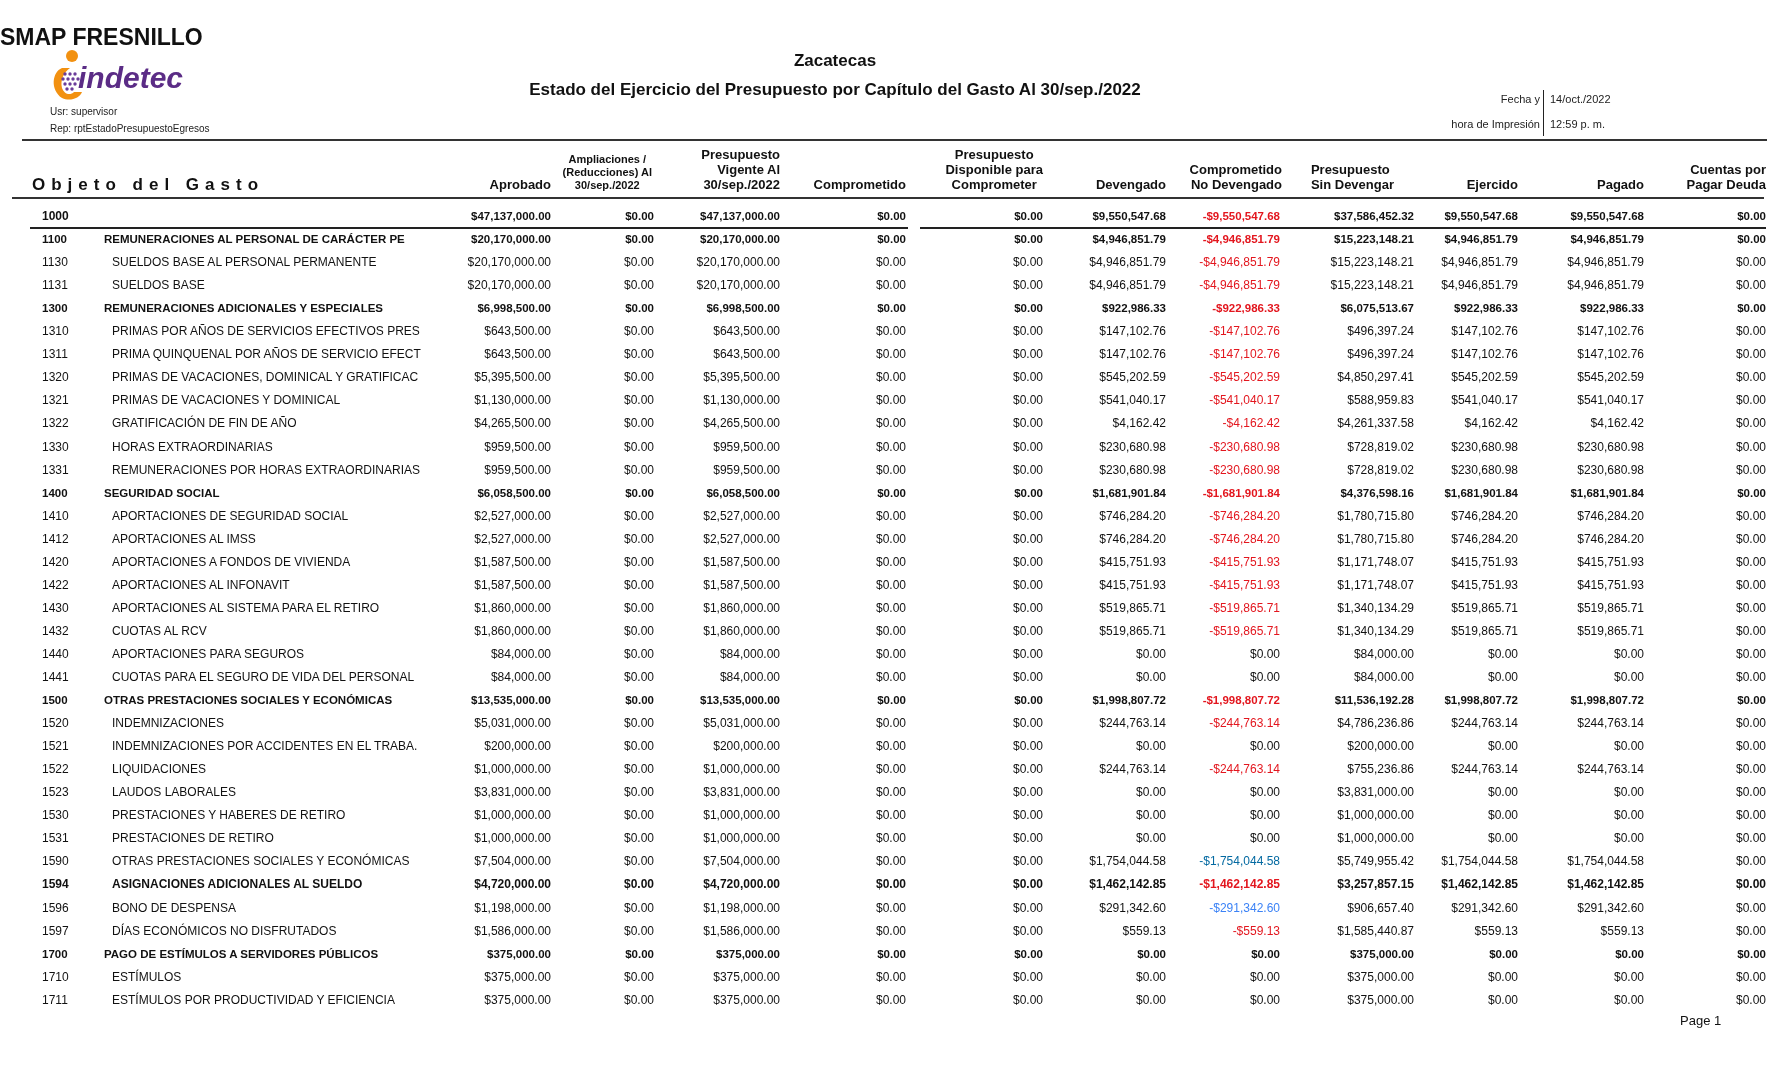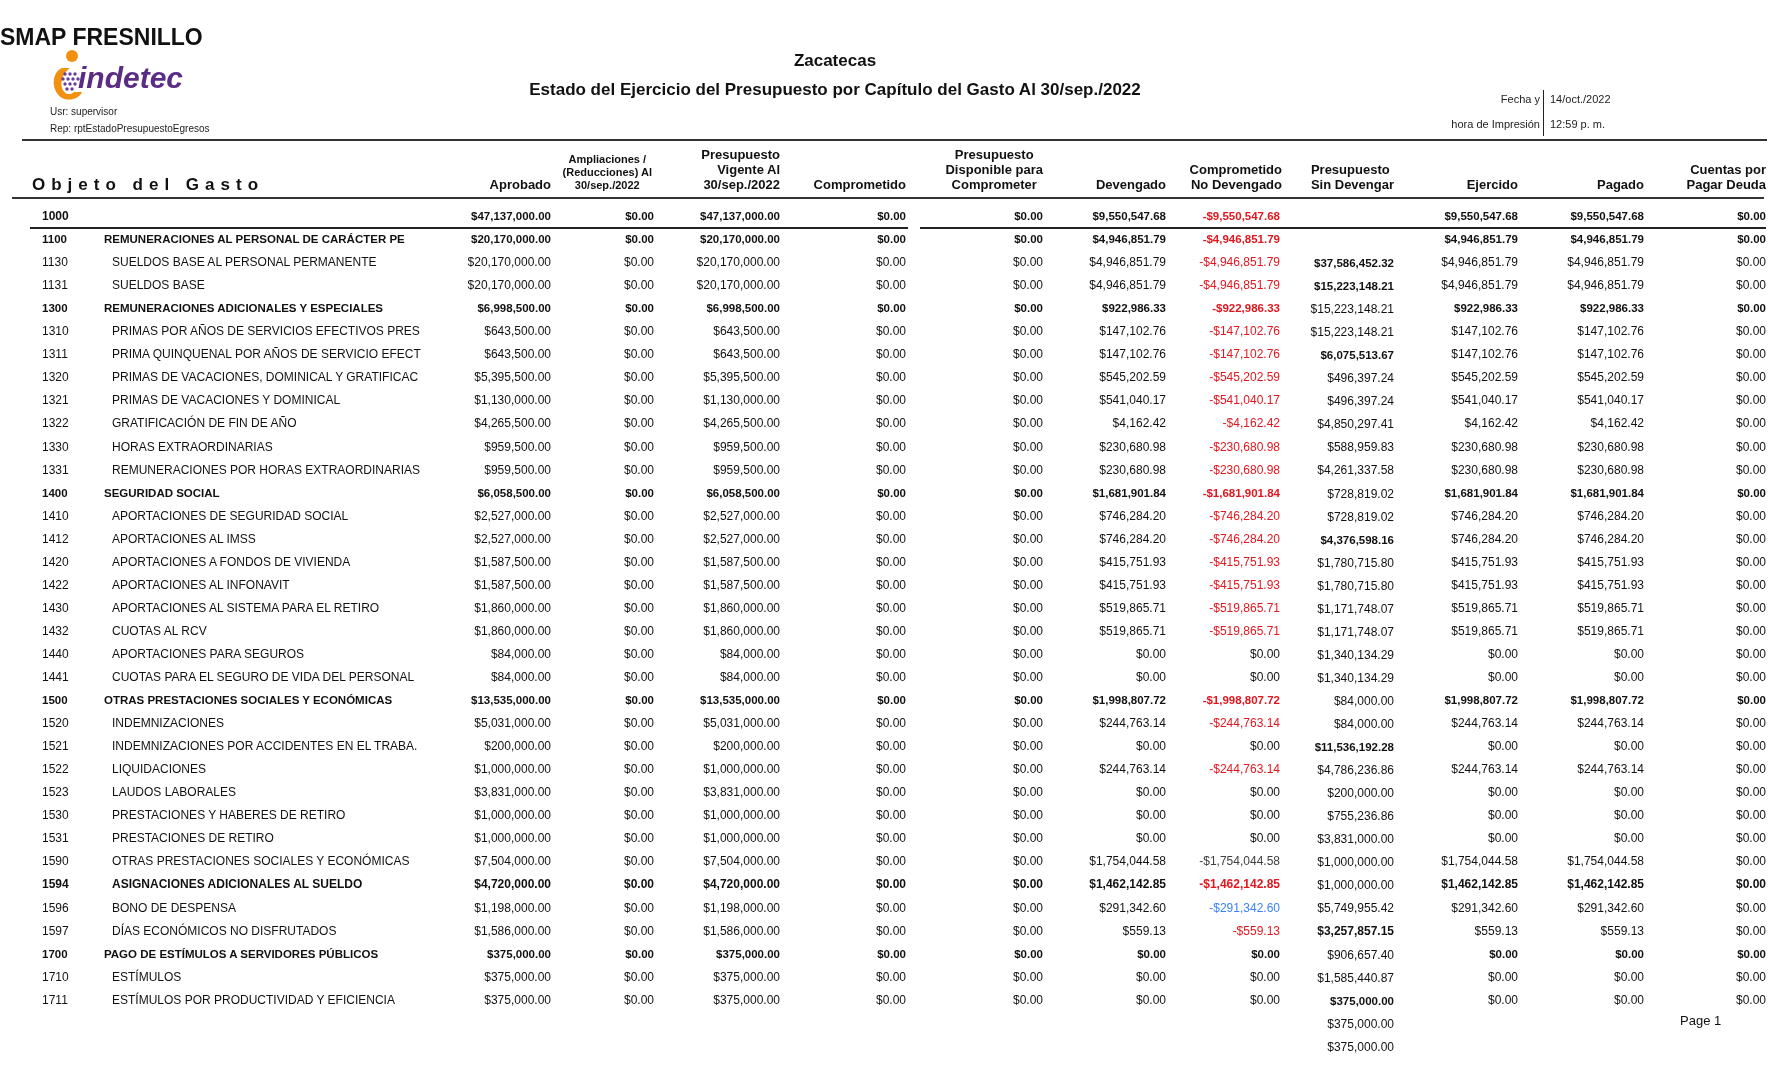--- a/index.html
+++ b/index.html
@@ -40,21 +40,21 @@
   .row.lvl1 .num, .row.lvl2 .num { font-size: 11.5px; }
   .row .num { text-align: right; }
   .red { color: #e3161e; }
   .n0 { right: 1241px; } 
   .n1 { right: 1138px; } 
   .n2 { right: 1012px; } 
   .n3 { right: 886px; }  
   .n4 { right: 749px; }  
   .n5 { right: 626px; }  
   .n6 { right: 512px; }  
-  .n7 { right: 398px; margin-top: 47px; }  
+  .n7 { right: 378px; }  
   .n8 { right: 274px; }  
   .n9 { right: 148px; }  
   .n10 { right: 26px; }  
   .row-rule-a { position: absolute; left: 30px; top: 22px; width: 878px; height: 2px; background: #222; }
   .row-rule-b { position: absolute; left: 920px; top: 22px; width: 846px; height: 2px; background: #222; }
   #page-num { left: 1680px; top: 1013px; font-size: 13px; }
 </style>
 </head>
 <body>
 
@@ -557,21 +557,21 @@
     </div>
     <div class="row lvl3" style="top: 645.4px;">
       <span class="c code">1590</span>
       <span class="c desc">OTRAS PRESTACIONES SOCIALES Y ECONÓMICAS</span>
       <span class="c num n0">$7,504,000.00</span>
       <span class="c num n1">$0.00</span>
       <span class="c num n2">$7,504,000.00</span>
       <span class="c num n3">$0.00</span>
       <span class="c num n4">$0.00</span>
       <span class="c num n5">$1,754,044.58</span>
-      <span class="c num n6 red" style="color: #404040; margin-left: 32px;">-$1,754,044.58</span>
+      <span class="c num n6 red" style="color: #0369a1; margin-left: 32px;">-$1,754,044.58</span>
       <span class="c num n7">$5,749,955.42</span>
       <span class="c num n8">$1,754,044.58</span>
       <span class="c num n9">$1,754,044.58</span>
       <span class="c num n10">$0.00</span>
     </div>
     <div class="row lvl3" style="top: 668.45px; font-weight: bold;">
       <span class="c code">1594</span>
       <span class="c desc">ASIGNACIONES ADICIONALES AL SUELDO</span>
       <span class="c num n0">$4,720,000.00</span>
       <span class="c num n1">$0.00</span>

